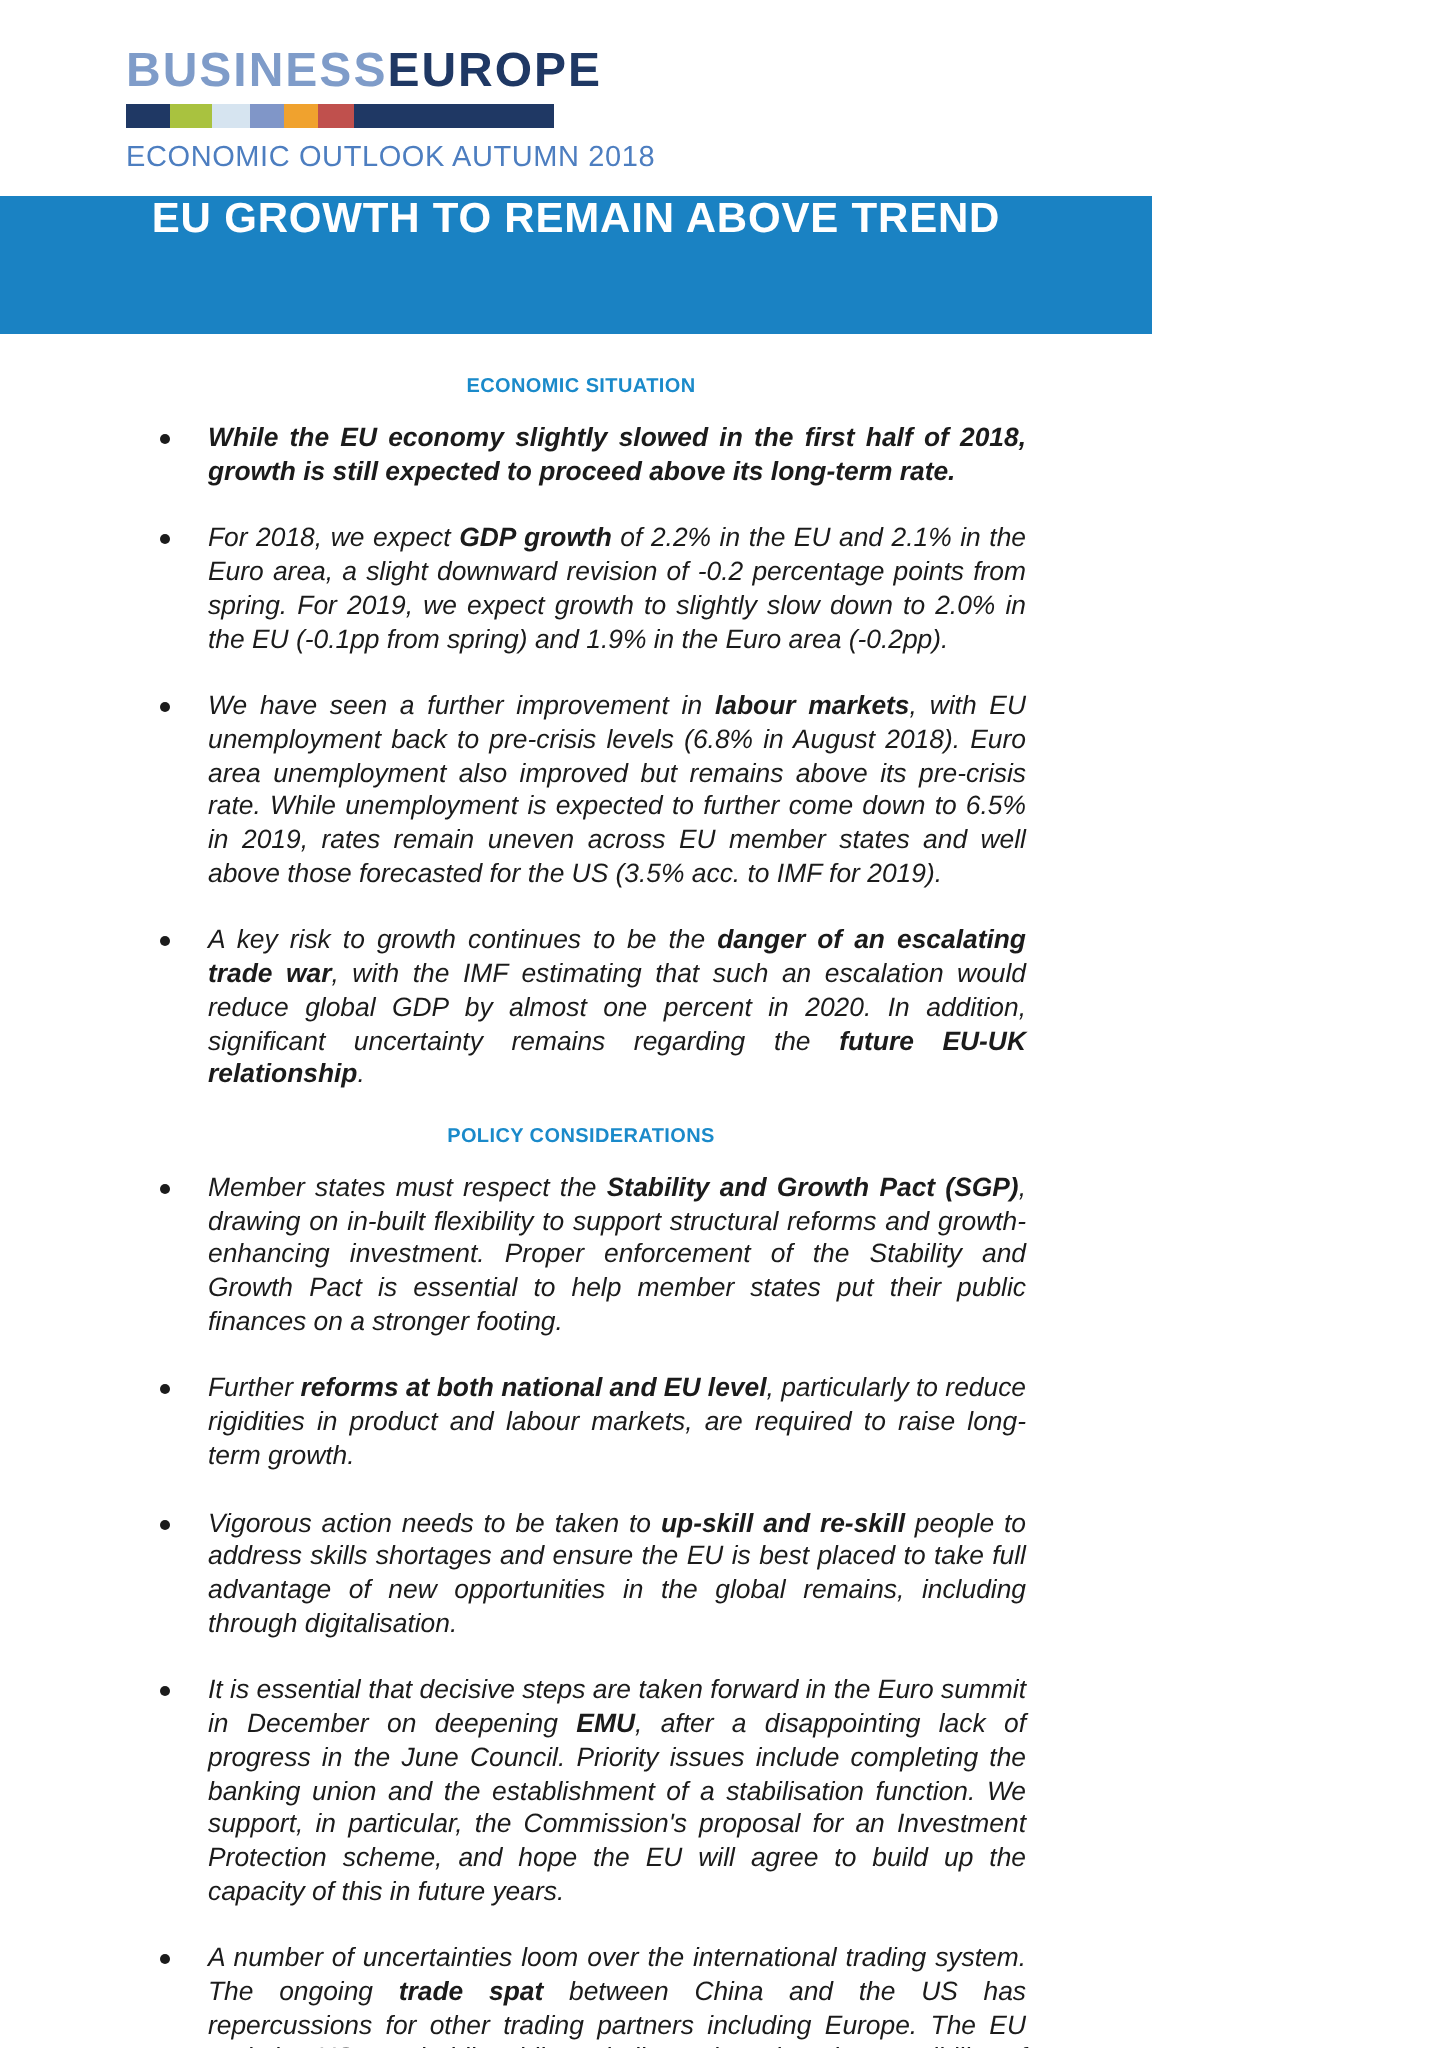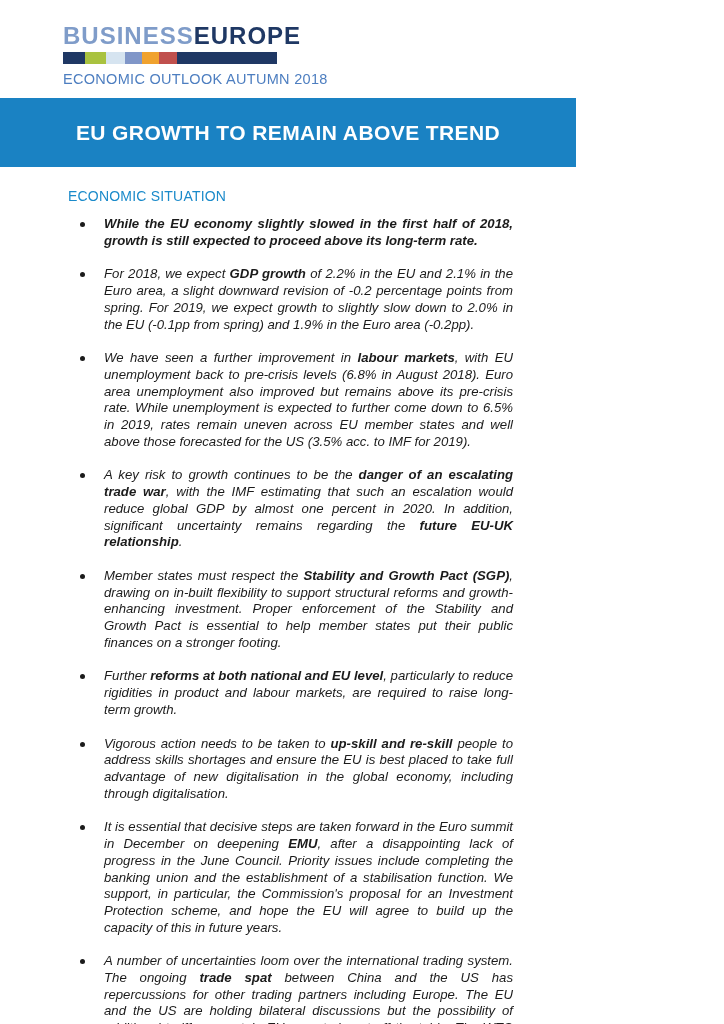--- a/index.html
+++ b/index.html
@@ -41,40 +41,40 @@
     letter-spacing: 0.3px;
     color: var(--subtitle, #4d7ec0);
   }
   
   .banner {
     margin-top: 11px;
     height: 69px;
     width: 100%;
     background: var(--banner-bg, #1a82c3);
     display: flex;
-    align-items: center;
     justify-content: center;
   }
   .banner h1 {
     margin: 0;
     color: #ffffff;
     font-size: 21px;
     font-weight: bold;
     letter-spacing: 0.4px;
   }
   
   .doc-body {
     padding: 0 63px 0 66px;
   }
   .doc-body h2 {
     margin: 21px 0 12px 2px;
-    font-size: 14px;
-    font-weight: normal;
+    font-size: 10px;
+    font-weight: bold;
     letter-spacing: 0.2px;
     color: var(--heading, #1a8aca);
+    text-align: center;
   }
   .doc-body section + section h2 {
     margin-top: 0;
   }
   .bullets {
     margin: 0;
     padding: 0;
     list-style: none;
   }
   .bullets li {
@@ -128,23 +128,24 @@
     <section>
       <h2>ECONOMIC SITUATION</h2>
       <ul class="bullets">
           <li><b>While the EU economy slightly slowed in the first half of 2018, growth is still expected to proceed above its long-term rate.</b></li>
           <li><span>For 2018, we expect </span><b>GDP growth</b><span> of 2.2% in the EU and 2.1% in the Euro area, a slight downward revision of -0.2 percentage points from spring. For 2019, we expect growth to slightly slow down to 2.0% in the EU (-0.1pp from spring) and 1.9% in the Euro area (-0.2pp).</span></li>
           <li><span>We have seen a further improvement in </span><b>labour markets</b><span>, with EU unemployment back to pre-crisis levels (6.8% in August 2018). Euro area unemployment also improved but remains above its pre-crisis rate. While unemployment is expected to further come down to 6.5% in 2019, rates remain uneven across EU member states and well above those forecasted for the US (3.5% acc. to IMF for 2019).</span></li>
           <li><span>A key risk to growth continues to be the </span><b>danger of an escalating trade war</b><span>, with the IMF estimating that such an escalation would reduce global GDP by almost one percent in 2020. In addition, significant uncertainty remains regarding the </span><b>future EU-UK relationship</b><span>.</span></li>
         </ul>
     </section>
     <section>
+      <h2>POLICY CONSIDERATIONS</h2>
       <ul class="bullets">
           <li><span>Member states must respect the </span><b>Stability and Growth Pact (SGP)</b><span>, drawing on in-built flexibility to support structural reforms and growth-enhancing investment. Proper enforcement of the Stability and Growth Pact is essential to help member states put their public finances on a stronger footing.</span></li>
           <li><span>Further </span><b>reforms at both national and EU level</b><span>, particularly to reduce rigidities in product and labour markets, are required to raise long-term growth.</span></li>
-          <li><span>Vigorous action needs to be taken to </span><b>up-skill and re-skill</b><span> people to address skills shortages and ensure the EU is best placed to take full advantage of new digitalisation in the global economy, including through digitalisation.</span></li>
+          <li><span>Vigorous action needs to be taken to </span><b>up-skill and re-skill</b><span> people to address skills shortages and ensure the EU is best placed to take full advantage of new opportunities in the global remains, including through digitalisation.</span></li>
           <li><span>It is essential that decisive steps are taken forward in the Euro summit in December on deepening </span><b>EMU</b><span>, after a disappointing lack of progress in the June Council. Priority issues include completing the banking union and the establishment of a stabilisation function. We support, in particular, the Commission's proposal for an Investment Protection scheme, and hope the EU will agree to build up the capacity of this in future years.</span></li>
           <li><span>A number of uncertainties loom over the international trading system. The ongoing </span><b>trade spat</b><span> between China and the US has repercussions for other trading partners including Europe. The EU and the US are holding bilateral discussions but the possibility of additional tariffs on certain EU exports is not off the table. The WTO dispute settlement mechanism risks being ineffective in the coming months in a moment where we have a rise in trade disputes.</span></li>
         </ul>
     </section>
   </main>
 
 </div>
 
 </body></html>

